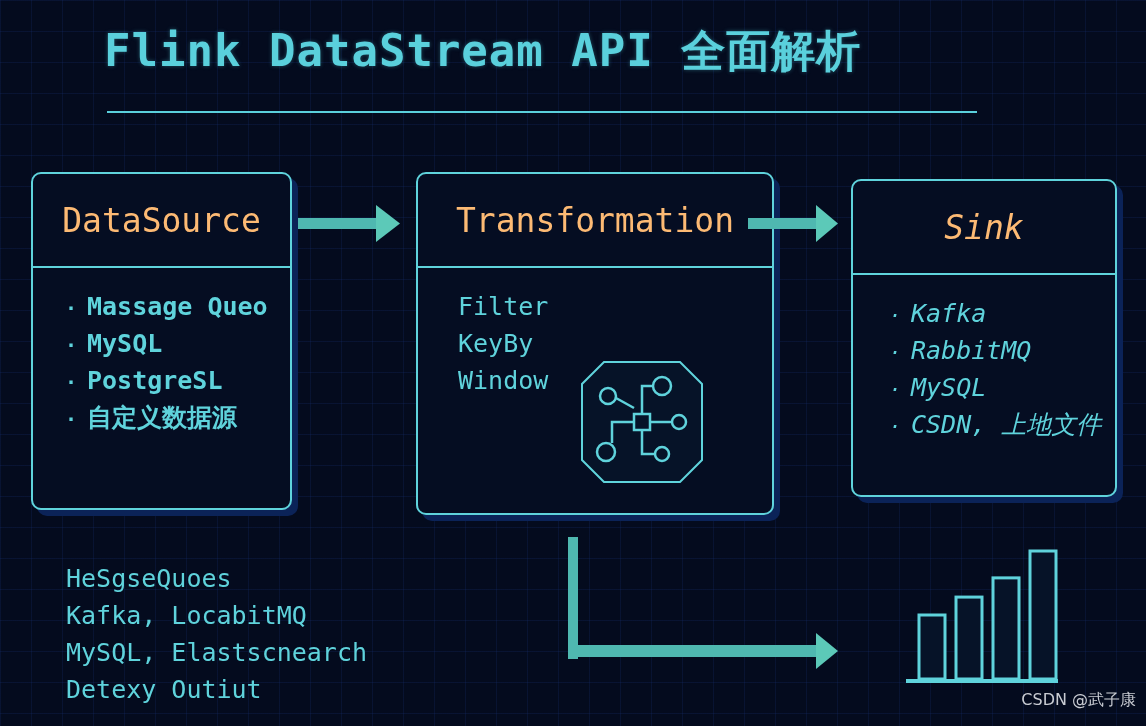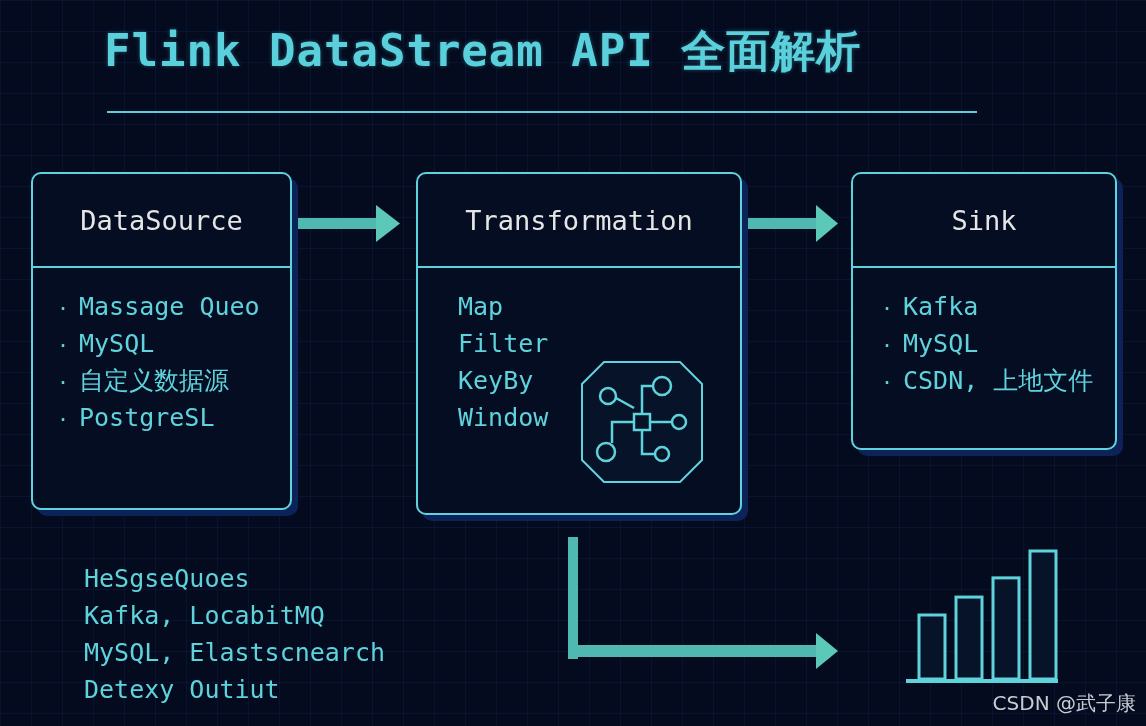--- a/index.html
+++ b/index.html
@@ -28,73 +28,72 @@
   .box {
     position: absolute;
     border: 2px solid #5fd3dc;
     border-radius: 10px;
     background: #050d22;
     box-shadow: 6px 6px 0 #0b2358;
   }
   .box-head {
     height: 94px; border-bottom: 2px solid #5fd3dc;
     display: flex; align-items: center; justify-content: center;
-    font-size: 27px; color: #e5e5e5; letter-spacing: 0px;
+    font-size: 33px; color: #fdba74; letter-spacing: 0px;
   }
   .box-list { list-style: none; padding-top: 20px; }
   .box-list li {
     font-size: 25px; height: 37px; line-height: 37px; white-space: nowrap;
     color: #5fd3dc;
   }
   .bullet { display: inline-block; width: 22px; text-align: left; font-size: 20px; }
   #box-source { left: 31px; top: 172px; width: 261px; height: 338px; }
-  #box-source .box-list { padding-left: 24px; }
-  #box-trans { left: 416px; top: 172px; width: 326px; height: 343px; }
+  #box-source .box-list { padding-left: 32px; font-weight: bold; }
+  #box-trans { left: 416px; top: 172px; width: 358px; height: 343px; }
   #box-trans .box-list { padding-left: 40px; }
-  #box-sink { left: 851px; top: 172px; width: 266px; height: 278px; }
-  #box-sink .box-list { padding-left: 28px; }
+  #box-sink { left: 851px; top: 179px; width: 266px; height: 318px; font-style: italic; }
+  #box-sink .box-list { padding-left: 36px; }
 
   .arrow { position: absolute; }
   .node-icon { position: absolute; left: 168px; top: 88px; }
 
   .output-list {
-    position: absolute; left: 84px; top: 560px; list-style: none;
+    position: absolute; left: 66px; top: 560px; list-style: none;
   }
   .output-list li { font-size: 25px; height: 37px; line-height: 37px; color: #5fd3dc; white-space: nowrap; }
 
   .watermark {
     position: absolute; right: 10px; top: 690px;
-    font-family: "DejaVu Sans", sans-serif; font-size: 20px; color: #c9ccd3;
+    font-family: "DejaVu Sans", sans-serif; font-size: 16px; color: #c9ccd3;
   }
 </style>
 </head>
 <body>
 
 <div class="title">Flink DataStream API 全面解析</div>
 <div class="title-rule"></div>
 
 <div class="box" id="box-source">
   <div class="box-head">DataSource</div>
   <ul class="box-list">
     <li><span class="bullet">·</span><span>Massage Queo</span></li>
     <li><span class="bullet">·</span><span>MySQL</span></li>
+    <li><span class="bullet">·</span><span>PostgreSL</span></li>
     <li><span class="bullet">·</span><span>自定义数据源</span></li>
-    <li><span class="bullet">·</span><span>PostgreSL</span></li>
   </ul>
 </div>
 
 <svg class="arrow" style="left:298px; top:203px;" width="104" height="42" viewBox="0 0 104 42">
   <rect x="0" y="15" width="82" height="11" fill="#4fb8b0"></rect>
   <polygon points="78,2 102,20.5 78,39" fill="#5cc9b8"></polygon>
 </svg>
 
 <div class="box" id="box-trans">
   <div class="box-head">Transformation</div>
   <ul class="box-list">
-    <li>Map</li>
     <li>Filter</li>
     <li>KeyBy</li>
     <li>Window</li>
   </ul>
   <svg class="node-icon" width="124" height="124" viewBox="0 0 124 124" style="left:162px; top:186px;">
     <polygon points="24,2 100,2 122,24 122,100 100,122 24,122 2,100 2,24" fill="#061328" stroke="#5fd3dc" stroke-width="2"></polygon>
     <rect x="54" y="54" width="16" height="16" fill="none" stroke="#5fd3dc" stroke-width="2.5"></rect>
     <circle cx="28" cy="36" r="8" fill="none" stroke="#5fd3dc" stroke-width="2.5"></circle>
     <line x1="36" y1="38" x2="54" y2="48" stroke="#5fd3dc" stroke-width="2.5"></line>
     <circle cx="82" cy="26" r="9" fill="none" stroke="#5fd3dc" stroke-width="2.5"></circle>
@@ -110,20 +109,21 @@
 
 <svg class="arrow" style="left:748px; top:203px;" width="92" height="42" viewBox="0 0 92 42">
   <rect x="0" y="15" width="72" height="11" fill="#4fb8b0"></rect>
   <polygon points="68,2 90,20.5 68,39" fill="#5cc9b8"></polygon>
 </svg>
 
 <div class="box" id="box-sink">
   <div class="box-head">Sink</div>
   <ul class="box-list">
     <li><span class="bullet">·</span><span>Kafka</span></li>
+    <li><span class="bullet">·</span><span>RabbitMQ</span></li>
     <li><span class="bullet">·</span><span>MySQL</span></li>
     <li><span class="bullet">·</span><span>CSDN, 上地文件</span></li>
   </ul>
 </div>
 
 <svg class="arrow" style="left:566px; top:535px;" width="296" height="134" viewBox="0 0 296 134">
   <rect x="2" y="2" width="10" height="122" fill="#4fb8b0"></rect>
   <rect x="2" y="110" width="248" height="12" fill="#4fb8b0"></rect>
   <polygon points="250,98 272,116 250,134" fill="#5cc9b8"></polygon>
 </svg>

